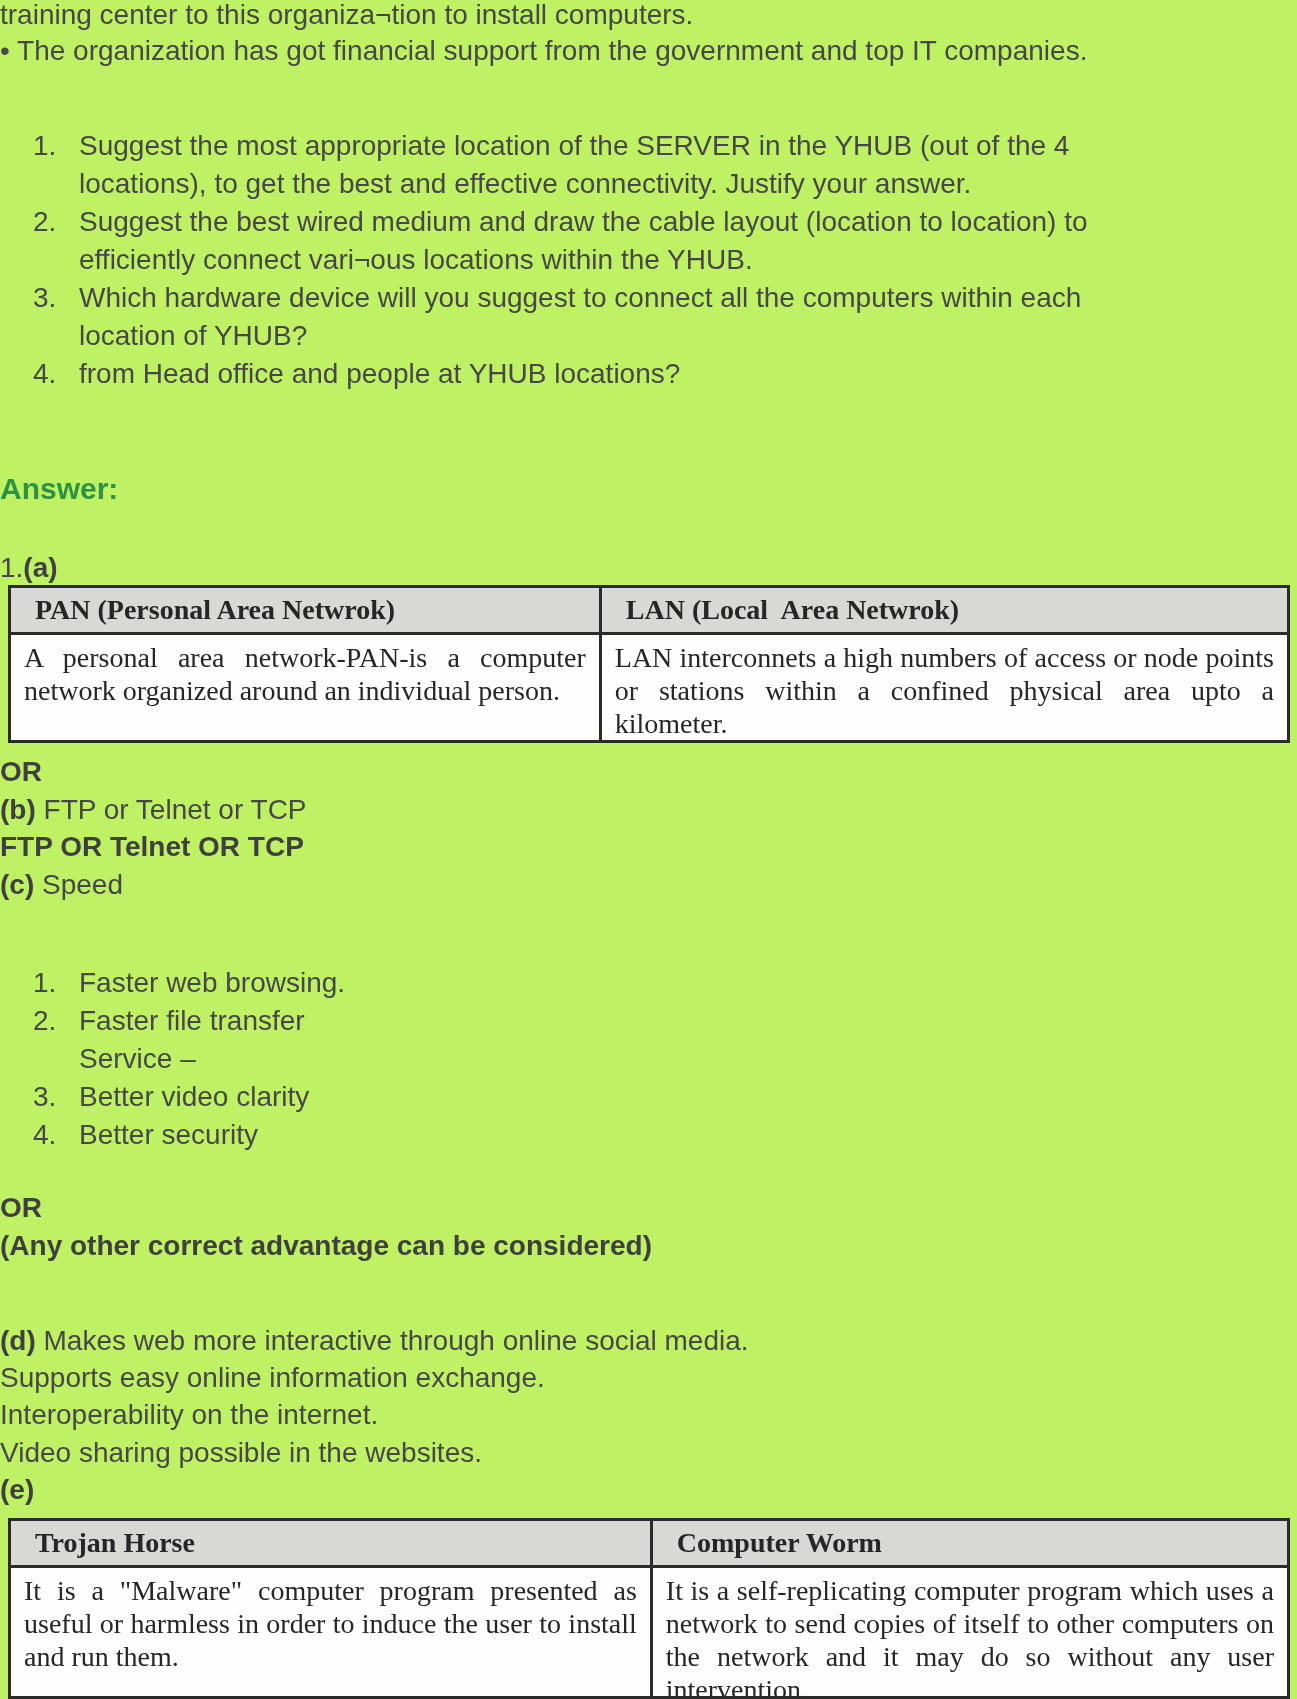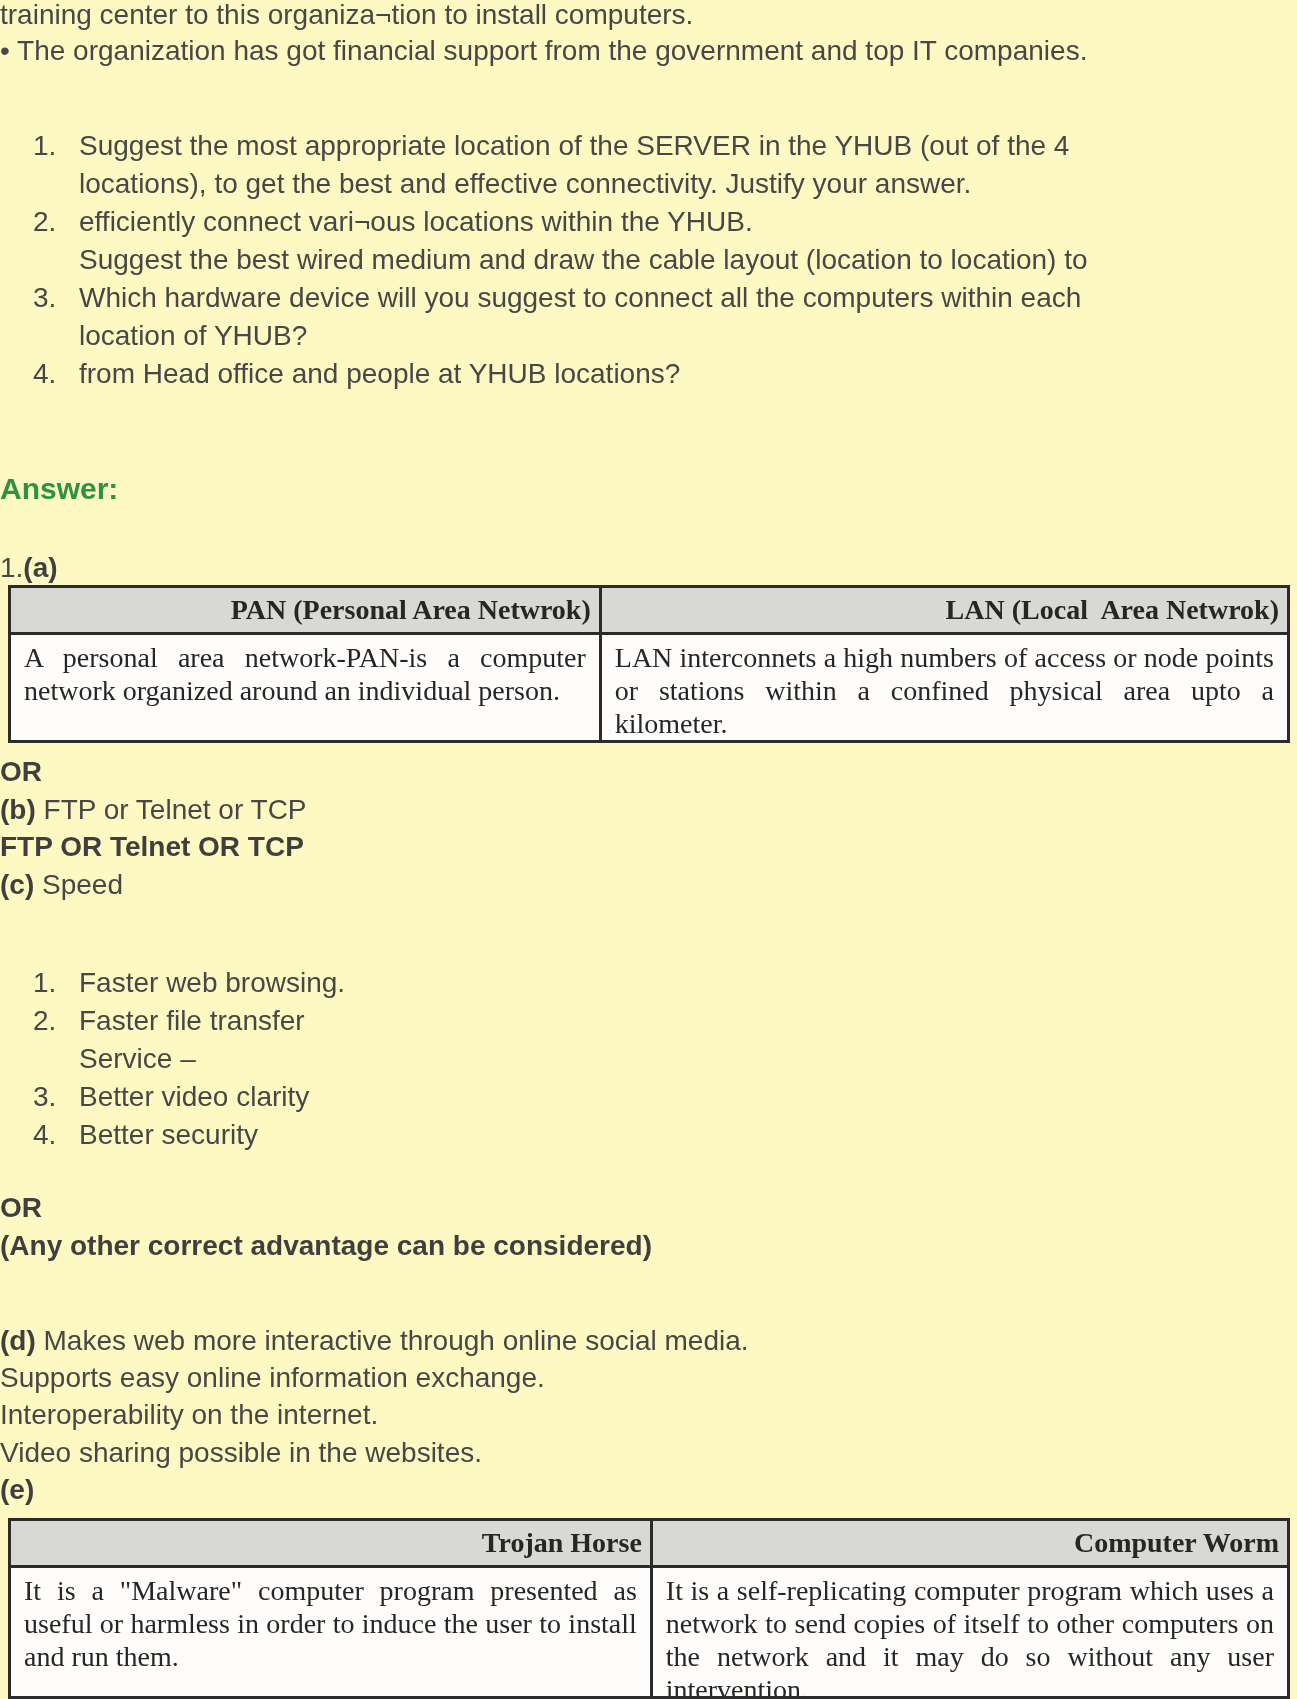--- a/index.html
+++ b/index.html
@@ -1,19 +1,19 @@
 <!DOCTYPE html>
 <html><head>
 <meta charset="utf-8">
 <style>
   html,body{margin:0;padding:0;background:#ffffff;}
   #page{
     position:relative;
     width:1297px;height:1699px;
-    background:#fef9c3;
+    background:#bef264;
     overflow:hidden;
     font-family:"Liberation Sans", sans-serif;
     color:#474747;
   }
   .abs{position:absolute;left:0;}
   .sans{font-size:28px;line-height:38px;color:#474747;}
   .bold{font-weight:bold;color:#3f3f3f;}
   .green-label{font-size:30px;font-weight:bold;color:#2f9242;}
   
   .q-list{position:absolute;left:0;width:1270px;}
@@ -27,21 +27,21 @@
     border:3px solid #2b2b2b;
     background:#fefdfb;
     box-sizing:border-box;
     font-family:"Liberation Serif", serif;
     color:#262626;
     overflow:hidden;
   }
   .tbl-header{display:flex;background:#d8d8d5;border-bottom:3px solid #2b2b2b;}
   .tbl-body{display:flex;align-items:stretch;}
   .cell{box-sizing:border-box;}
-  .th-cell{font-weight:bold;font-size:28px;line-height:32px;text-align:right;padding:6px 8px;}
+  .th-cell{font-weight:bold;font-size:28px;line-height:32px;text-align:left;padding:6px 24px;}
   .td-cell{font-size:28px;line-height:33px;text-align:justify;padding:6px 13px 8px 13px;}
   .col-divider{border-right:3px solid #2b2b2b;}
   .t1-left{width:46.3%;}
   .t1-right{width:53.7%;}
   .t2-left{width:50.3%;}
   .t2-right{width:49.7%;border-radius:6px;}
 </style>
 </head>
 <body>
 
@@ -54,22 +54,22 @@
     <div class="q-row">
       <span class="q-num">1.</span>
       <span class="q-text">
         <span class="q-line">Suggest the most appropriate location of the SERVER in the YHUB (out of the 4</span>
         <span class="q-line">locations), to get the best and effective connectivity. Justify your answer.</span>
       </span>
     </div>
     <div class="q-row">
       <span class="q-num">2.</span>
       <span class="q-text">
+        <span class="q-line">Suggest the best wired medium and draw the cable layout (location to location) to</span>
         <span class="q-line">efficiently connect vari¬ous locations within the YHUB.</span>
-        <span class="q-line">Suggest the best wired medium and draw the cable layout (location to location) to</span>
       </span>
     </div>
     <div class="q-row">
       <span class="q-num">3.</span>
       <span class="q-text">
         <span class="q-line">Which hardware device will you suggest to connect all the computers within each</span>
         <span class="q-line">location of YHUB?</span>
       </span>
     </div>
     <div class="q-row">

